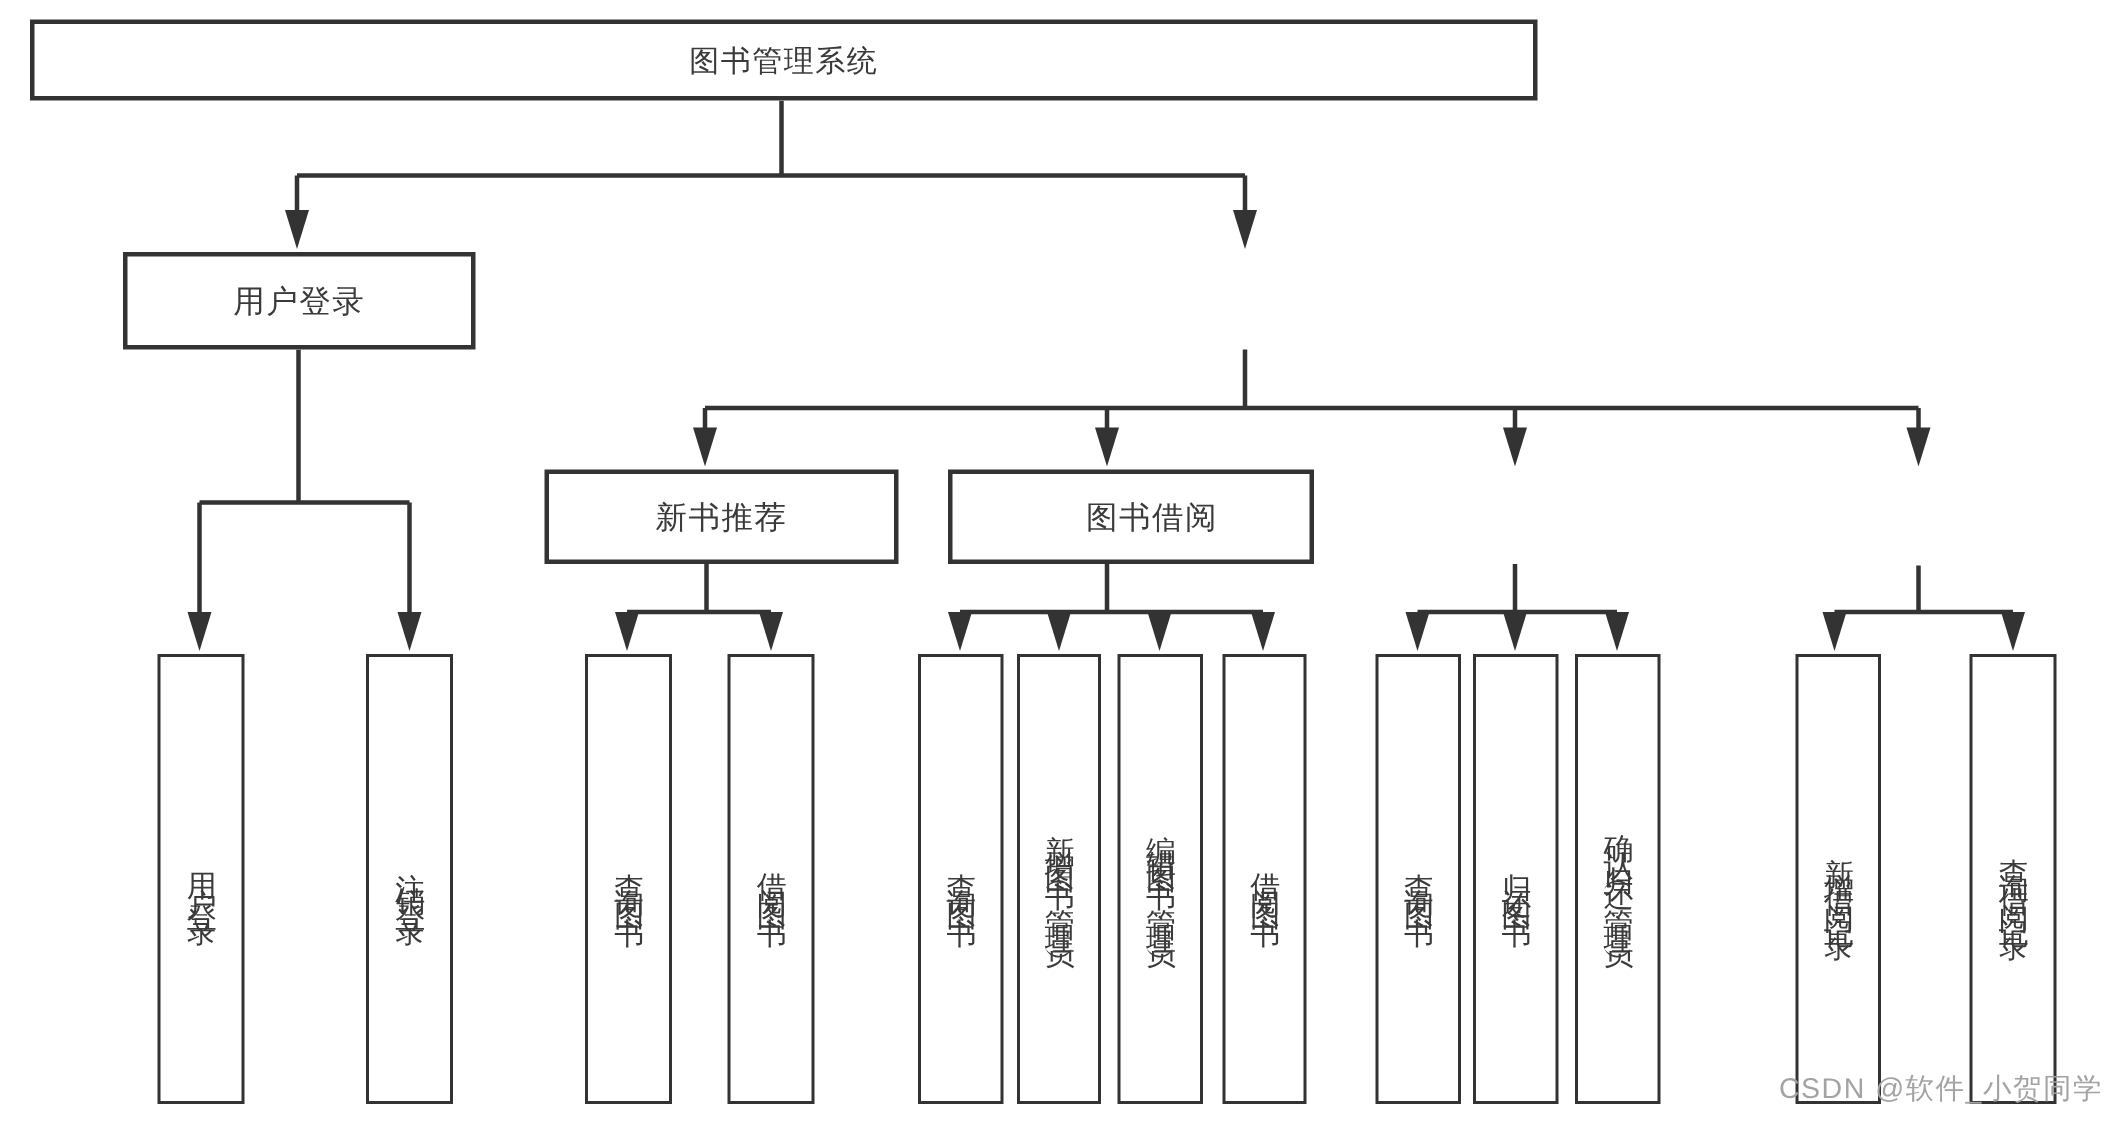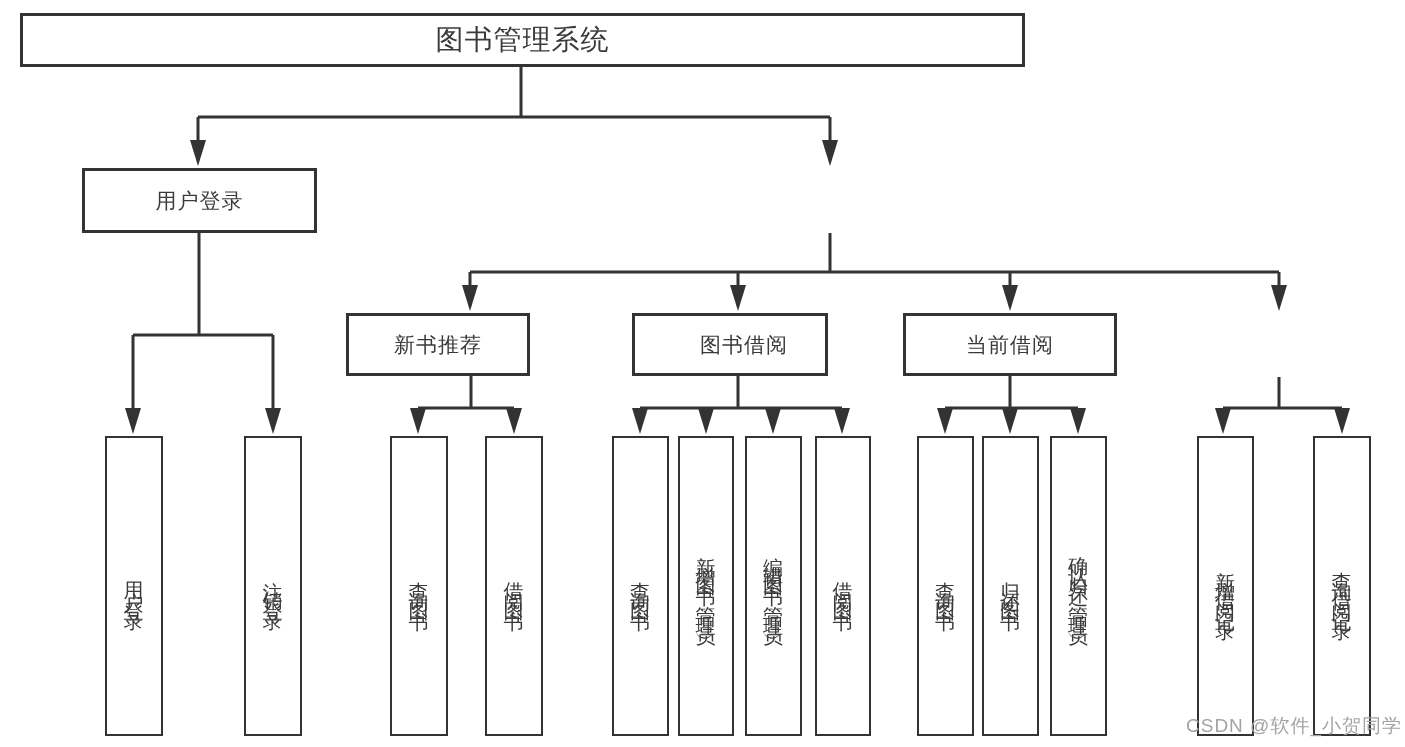--- a/index.html
+++ b/index.html
@@ -14,37 +14,37 @@
   .box{
     position:absolute;
     box-sizing:border-box;
     background:#ffffff;
     border:3px solid #333333;
     display:flex;align-items:center;justify-content:center;
   }
   .hlabel{
     font-size:21px;color:#3a3a3a;letter-spacing:1px;white-space:nowrap;
   }
-  .root-label{font-size:28px;}
+  .root-label{font-size:20px;}
   .leaf{border-width:2.5px;}
   .vt{
     writing-mode:vertical-rl;
     text-orientation:mixed;
     font-size:20px;
     letter-spacing:10px;
     color:#3a3a3a;
     line-height:1;
     white-space:nowrap;
   }
   
   .b-root{left:20px;top:13px;width:1005px;height:54px;}
   .b-user-login{left:82px;top:168px;width:235px;height:65px;}
   .b-book-mgmt{left:713px;top:168px;width:234px;height:65px;}
-  .b-new-books{left:346px;top:313px;width:184px;height:63px;}
-  .b-book-borrow{left:632px;top:313px;width:196px;height:63px;padding-left:28px;}
+  .b-new-books{left:363px;top:313px;width:236px;height:63px;}
+  .b-book-borrow{left:632px;top:313px;width:244px;height:63px;padding-left:28px;}
   .b-current-borrow{left:903px;top:313px;width:214px;height:63px;}
   .b-borrow-records{left:1172px;top:313px;width:215px;height:64px;}
   .b-l1{left:105px;top:436px;width:58px;height:300px;}
   .b-l2{left:244px;top:436px;width:58px;height:300px;}
   .b-l3{left:390px;top:436px;width:58px;height:300px;}
   .b-l4{left:485px;top:436px;width:58px;height:300px;}
   .b-l5{left:612px;top:436px;width:57px;height:300px;}
   .b-l6{left:678px;top:436px;width:56px;height:300px;}
   .b-l7{left:745px;top:436px;width:57px;height:300px;}
   .b-l8{left:815px;top:436px;width:56px;height:300px;}
@@ -129,23 +129,20 @@
 
 
   <div class="box b-new-books">
     <span class="hlabel">新书推荐</span>
   </div>
 
   <div class="box b-book-borrow">
     <span class="hlabel">图书借阅</span>
   </div>
 
-  <div class="box b-current-borrow">
-    <span class="hlabel">当前借阅</span>
-  </div>
 
 
   <div class="box leaf b-l1">
     <span class="vt">用户登录</span>
   </div>
   <div class="box leaf b-l2">
     <span class="vt">注销登录</span>
   </div>
 
   <div class="box leaf b-l3">

